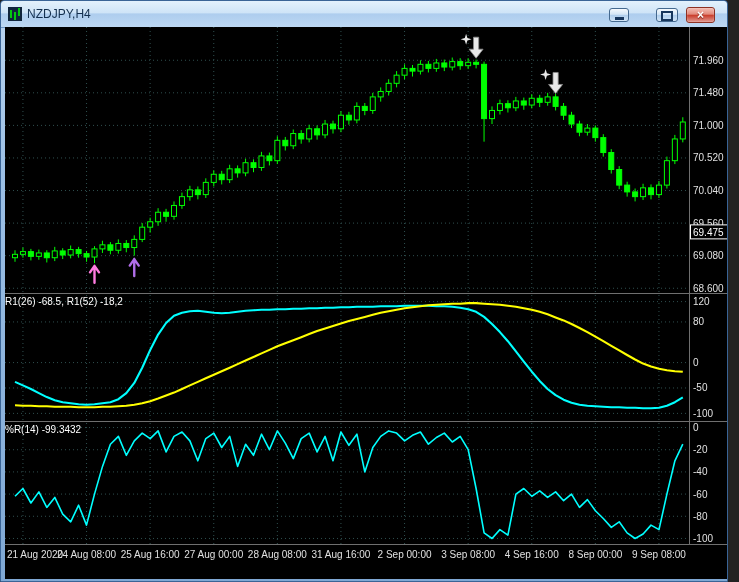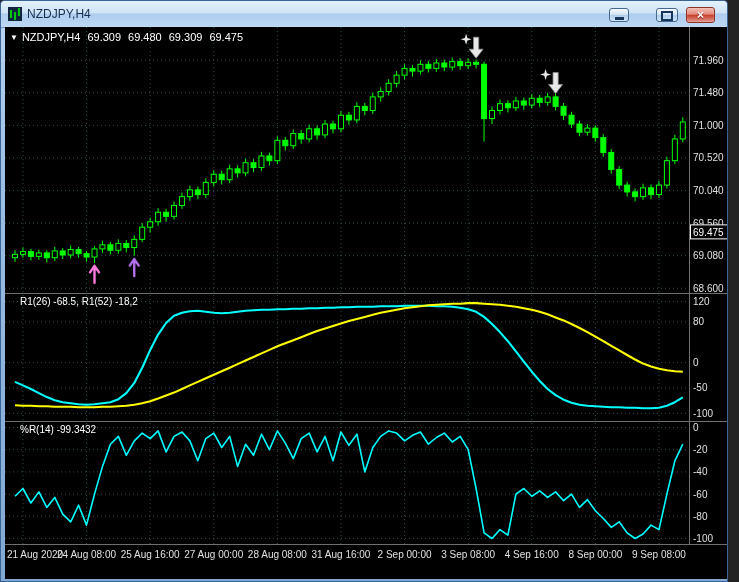--- a/index.html
+++ b/index.html
@@ -22,21 +22,21 @@
   .wb.max{right:49px;top:7px;width:22px;height:14px;}
   .wb.close{right:12px;top:6px;width:29px;height:16px;color:#fff;font-size:12px;font-weight:bold;line-height:14px;
       background:linear-gradient(#f3beb4,#e2897b 45%,#c93a28 50%,#e09a92);border-color:#8e3123;text-shadow:0 1px 1px #7c241a;}
   .min-glyph{display:block;width:9px;height:3px;background:#17365c;margin:7px auto 0;}
   .max-glyph{display:block;width:8px;height:6px;border:2px solid #17365c;margin:1px auto 0;}
   .client{position:absolute;left:4px;top:26px;width:731px;height:552px;background:#000;}
   .client svg{position:absolute;left:0;top:0;}
   .readout{position:absolute;left:5px;top:4px;color:#fff;font-size:11px;white-space:nowrap;z-index:2;}
   .readout .dd{font-size:8px;margin-right:4px;vertical-align:1px;cursor:pointer;}
   .readout span.v{margin-right:7px;}
-  .ind-label{position:absolute;left:15px;color:#fff;font-size:10px;white-space:nowrap;z-index:2;}
+  .ind-label{position:absolute;left:0;color:#fff;font-size:10px;white-space:nowrap;z-index:2;}
   .ind-label.p1{top:269px;}
   .ind-label.p2{top:397px;}
 </style>
 </head>
 <body>
 
 <div class="window">
   <div class="titlebar">
     <span class="app-icon">
       <svg width="14" height="14">
@@ -313,19 +313,16 @@
           <text y="531" x="653.95" text-anchor="middle">9 Sep 08:00</text>
         </g>
         <g>
           <rect x="685.5" y="197.8750000000005" width="45" height="14" fill="#000" stroke="#fff" stroke-width="1"></rect>
           <text x="688" y="208.8750000000005" fill="#fff" font-size="10" font-family="Liberation Sans, sans-serif">69.475</text>
         </g>
         <rect x="685" y="0" width="46" height="517" fill="transparent"></rect>
         <rect x="0" y="518" width="731" height="34" fill="transparent"></rect>
       </svg>
 
-    <div class="readout">
-      <span class="dd">▼</span><span class="v">NZDJPY,H4</span><span class="v">69.309</span><span class="v">69.480</span><span class="v">69.309</span><span class="v">69.475</span>
-    </div>
     <div class="ind-label p1">R1(26) -68.5, R1(52) -18,2</div>
     <div class="ind-label p2">%R(14) -99.3432</div>
   </div>
 </div>
 
 </body></html>

